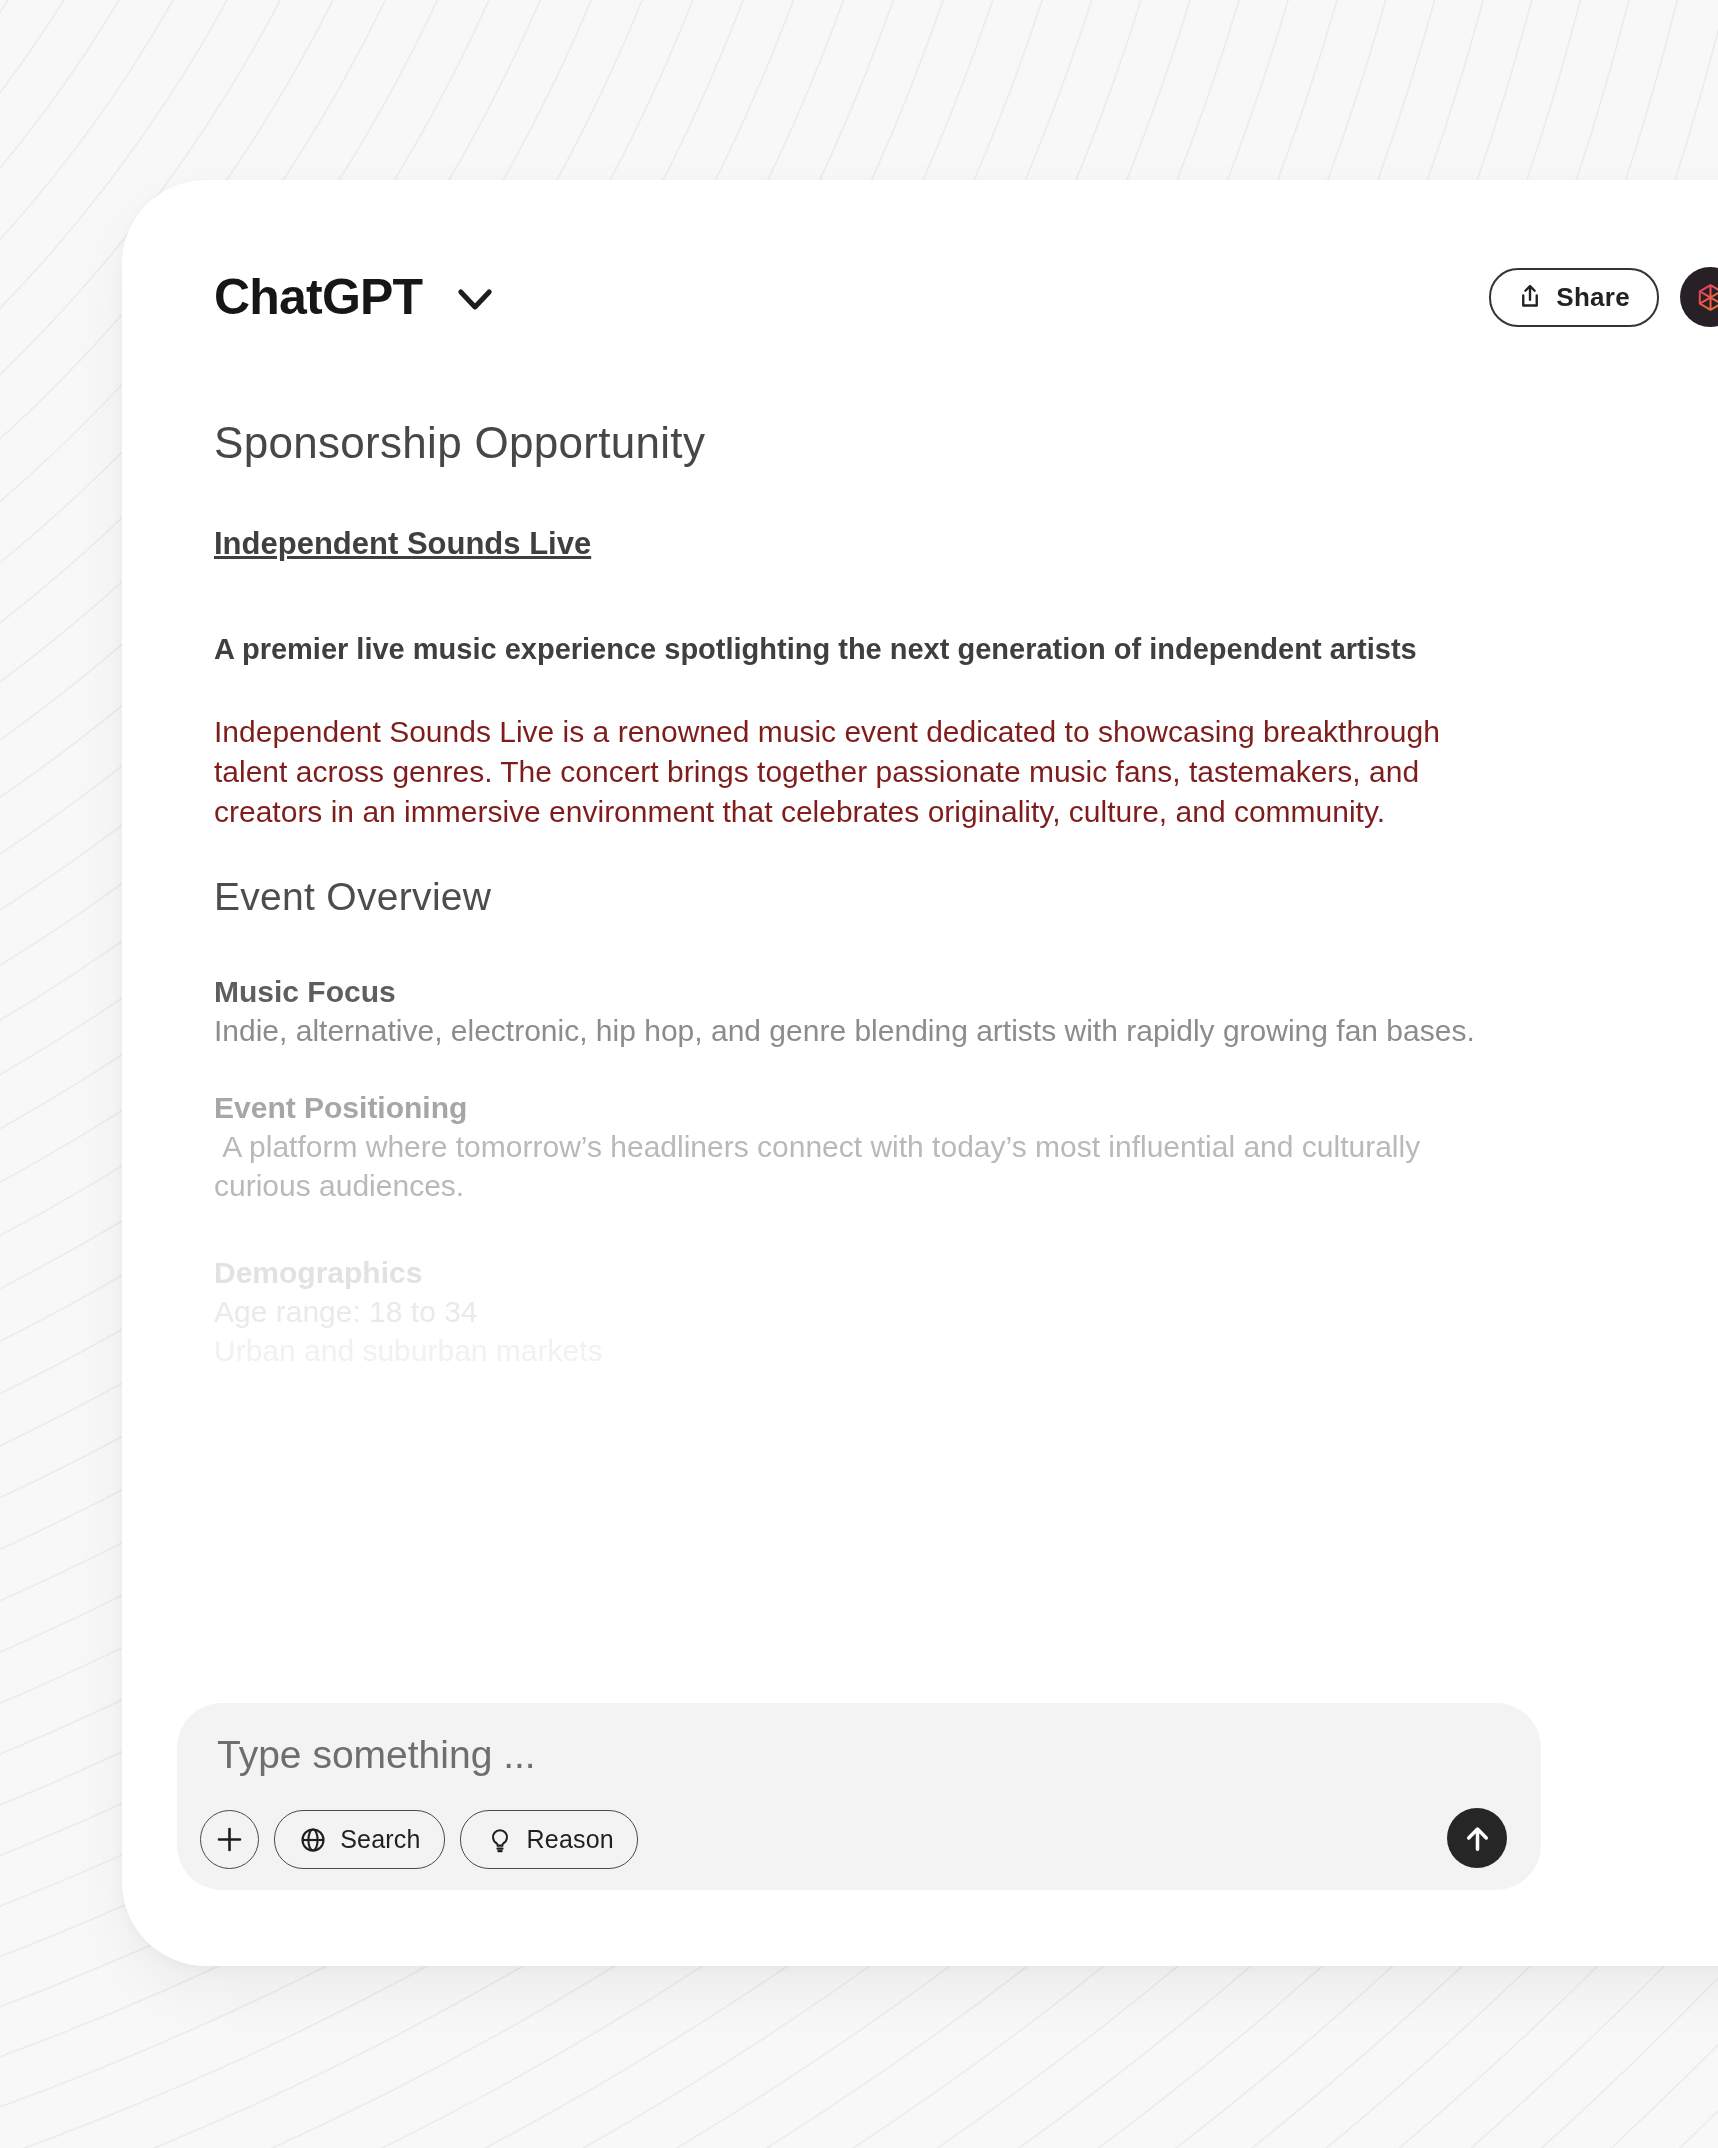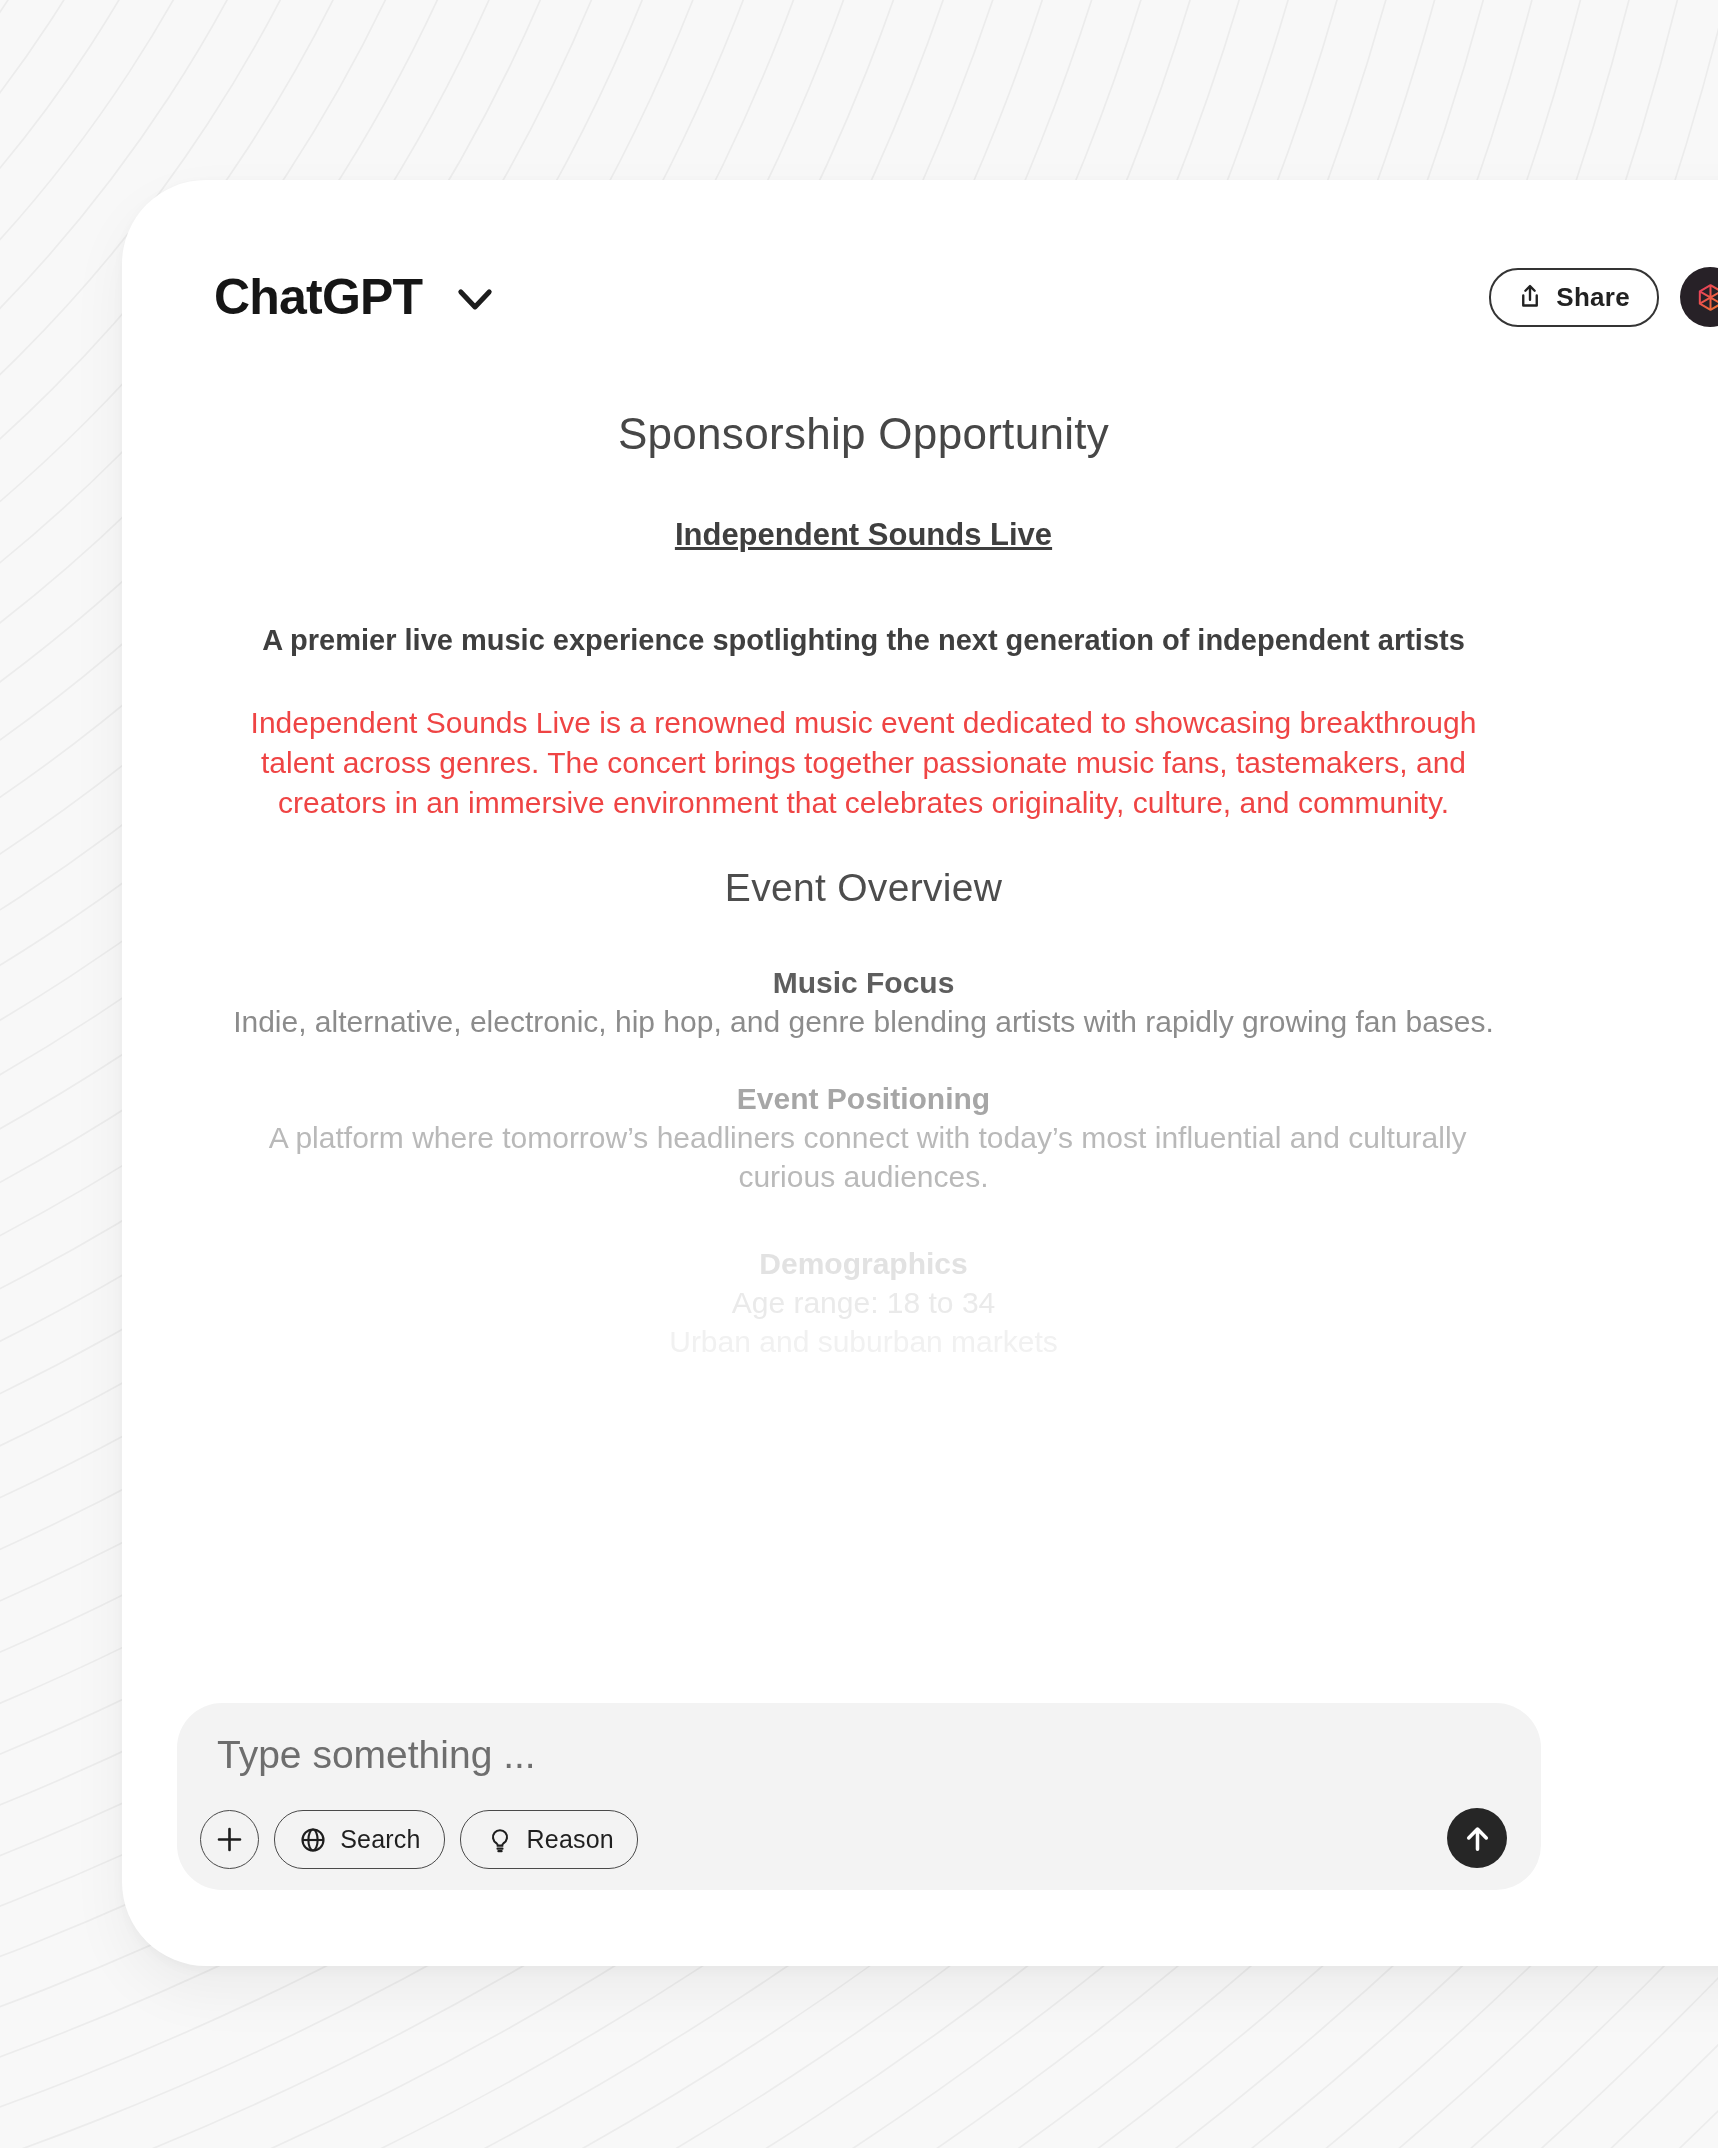--- a/index.html
+++ b/index.html
@@ -26,26 +26,26 @@
   .chevron{margin-left:33px;margin-top:6.7px;}
   .header-right{margin-left:auto;display:flex;align-items:center;gap:21px;}
   .share-btn{
     height:59px;border-radius:29px;border:2.1px solid #343434;background:#fff;
     display:flex;align-items:center;gap:11.7px;padding:0 27px 0 23.5px;box-sizing:border-box;cursor:pointer;
   }
   .share-label{font-size:26px;font-weight:600;color:#222;letter-spacing:0.3px;}
   .avatar{width:60px;height:60px;border-radius:50%;background:#272127;display:flex;align-items:center;justify-content:center;cursor:pointer;}
 
   
-  .doc{position:absolute;left:92px;top:228px;width:1299px;text-align:center;}
+  .doc{position:absolute;left:92px;top:237px;width:1299px;}
   .doc *{margin:0;}
   .doc-title{font-size:44px;font-weight:400;color:#474747;line-height:52px;letter-spacing:0.3px;margin-bottom:56px;}
   .doc-subtitle{font-size:31px;font-weight:700;color:#3f3f3f;line-height:37px;margin-bottom:68px;text-decoration:underline;}
   .doc-tagline{font-size:29px;font-weight:700;color:#3f3f3f;line-height:39px;margin-bottom:43px;}
-  .doc-intro{font-size:30px;font-weight:400;color:#ef4444;line-height:40px;margin-bottom:41px;}
+  .doc-intro{font-size:30px;font-weight:400;color:#7f1d1d;line-height:40px;margin-bottom:41px;}
   .h2-1{font-size:39px;font-weight:400;color:#4d4d4d;line-height:47px;letter-spacing:0.3px;margin-bottom:52px;}
   .item{margin-bottom:38px;}
   .item .lbl{font-size:30px;font-weight:700;line-height:39px;}
   .item .bod{font-size:30px;font-weight:400;line-height:39px;white-space:pre-wrap;}
   .ef .lbl{color:#4a4a4a;} .ef .bod{color:#6b6b6b;}
   .mf .lbl{color:#5e5e5e;} .mf .bod{color:#8c8c8c;}
   .ep .lbl{color:#a6a6a6;} .ep .bod{color:#b9b9b9;}
   .ep{margin-bottom:48px;}
   .h2-2{font-size:42px;font-weight:400;color:#dbdbdb;line-height:49px;letter-spacing:0.3px;margin-bottom:1.7px;}
   .ta-line{font-size:30px;line-height:39px;}

